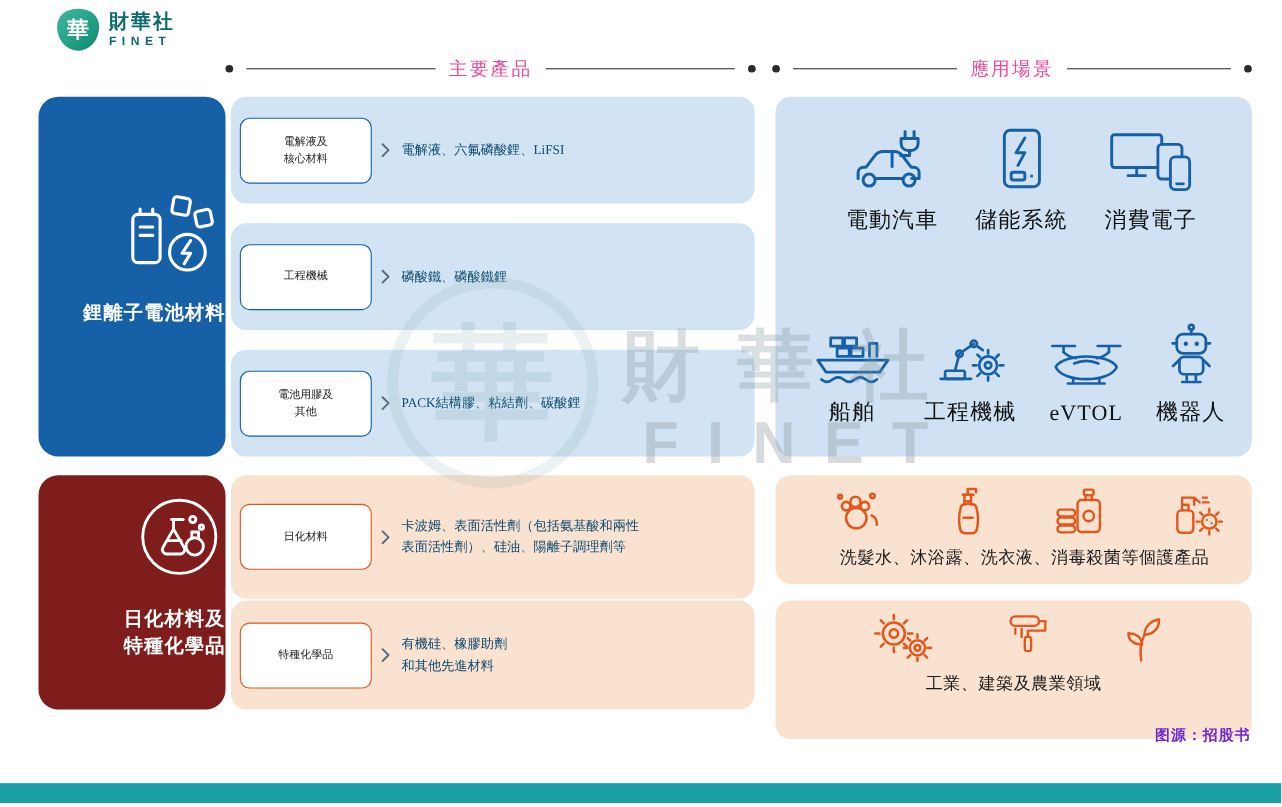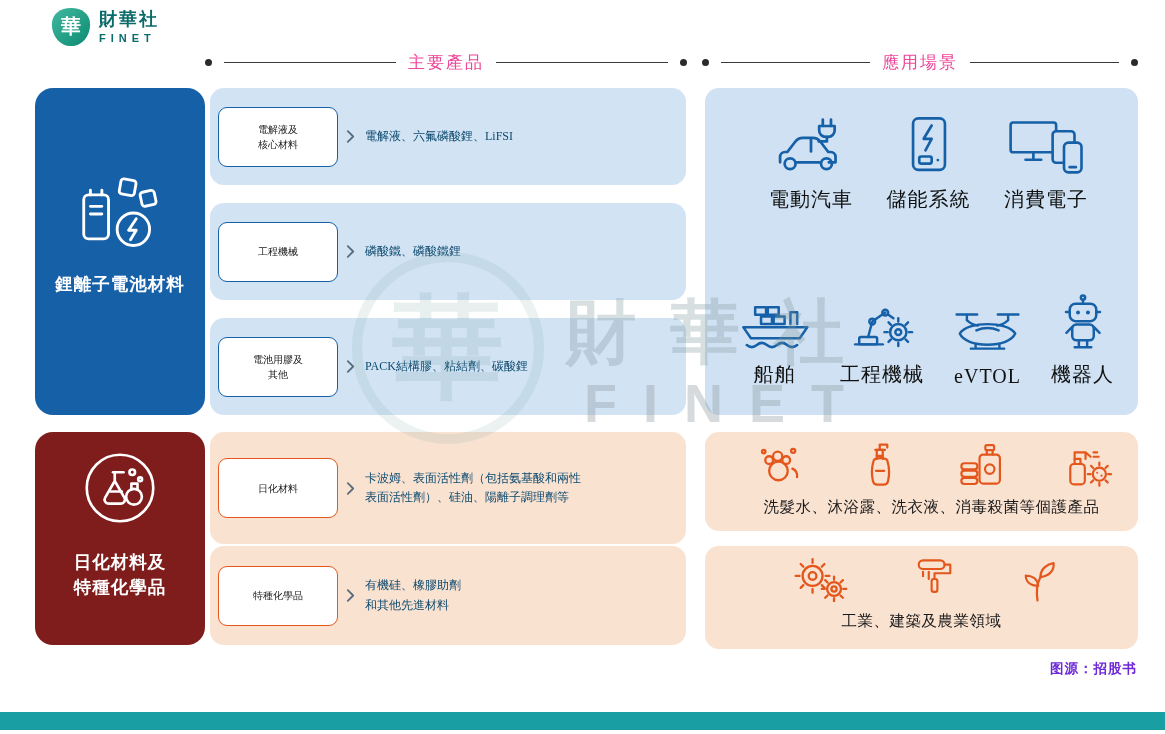--- a/index.html
+++ b/index.html
@@ -16,21 +16,21 @@
 
   
   .section-header{position:absolute;top:52px;display:flex;align-items:center;gap:12px;height:20px;}
   .header-products{left:205px;width:482px;}
   .header-apps{left:702px;width:436px;}
   .section-header .line{flex:1;height:0;border-top:1.3px solid #3a3a3a;}
   .section-header .dot{width:7px;height:7px;border-radius:50%;background:#2a2a2a;flex:none;}
   .header-label{font-size:17px;letter-spacing:2px;color:#ec4899;flex:none;}
 
   
-  .cat{position:absolute;left:35px;width:170px;border-radius:18px;display:flex;flex-direction:column;align-items:center;color:#fff;}
+  .cat{position:absolute;left:35px;width:170px;border-radius:18px;display:flex;flex-direction:column;align-items:flex-end;color:#fff;}
   .cat-blue{top:88px;height:327px;background:#1660a8;}
   .cat-orange{top:432px;height:213px;background:#7f1d1d;}
   .cat-icon{stroke:#fff;fill:none;stroke-width:3;stroke-linecap:round;stroke-linejoin:round;}
   .cat-blue .cat-icon{margin-top:84px;}
   .cat-orange .cat-icon{margin-top:14px;}
   .cat-label{font-size:17.5px;font-weight:bold;text-align:center;letter-spacing:1px;margin-top:16px;
              white-space:pre-line;line-height:1.45;}
   .cat-orange .cat-label{margin-top:20px;}
 
   
@@ -60,21 +60,21 @@
   .app-row-2{margin:80px 24px 0 30px;}
   .app-item{display:flex;flex-direction:column;align-items:center;gap:10px;}
   .app-icon{stroke:#1660a8;fill:none;stroke-width:3;stroke-linecap:round;stroke-linejoin:round;}
   .app-label{font-size:20px;color:#111;letter-spacing:1px;}
   .fillbg{fill:#cfe1f3;}
   .bfill{fill:#1660a8;stroke:none;}
   .ofill{fill:#e4571c;stroke:none;}
 
   .panel-orange{background:#fae2d1;display:flex;flex-direction:column;}
   .panel-care{left:705px;top:432px;width:433px;height:99px;padding-left:20px;}
-  .panel-industry{left:705px;top:546px;width:433px;height:103px;font-family:Liberation Serif, serif;}
+  .panel-industry{left:705px;top:546px;width:433px;height:126px;font-family:Liberation Serif, serif;}
   .care-icons{display:flex;justify-content:space-between;align-items:flex-end;margin:8px 26px 0 30px;}
   .industry-icons{display:flex;justify-content:space-between;align-items:flex-end;margin:10px 80px 0 86px;}
   .panel-orange .app-icon{stroke:#e4571c;}
   .panel-label{text-align:center;font-size:15.5px;margin-top:9px;color:#1a1a1a;letter-spacing:0.5px;}
 
   
   .footer-bar{position:absolute;left:0;bottom:4px;width:100%;height:18px;background:#189ea3;}
   .source-note{position:absolute;right:28px;top:660px;font-size:13.5px;color:#6d28d9;
                font-family:"Liberation Sans",sans-serif;letter-spacing:1px;font-weight:bold;}
 

